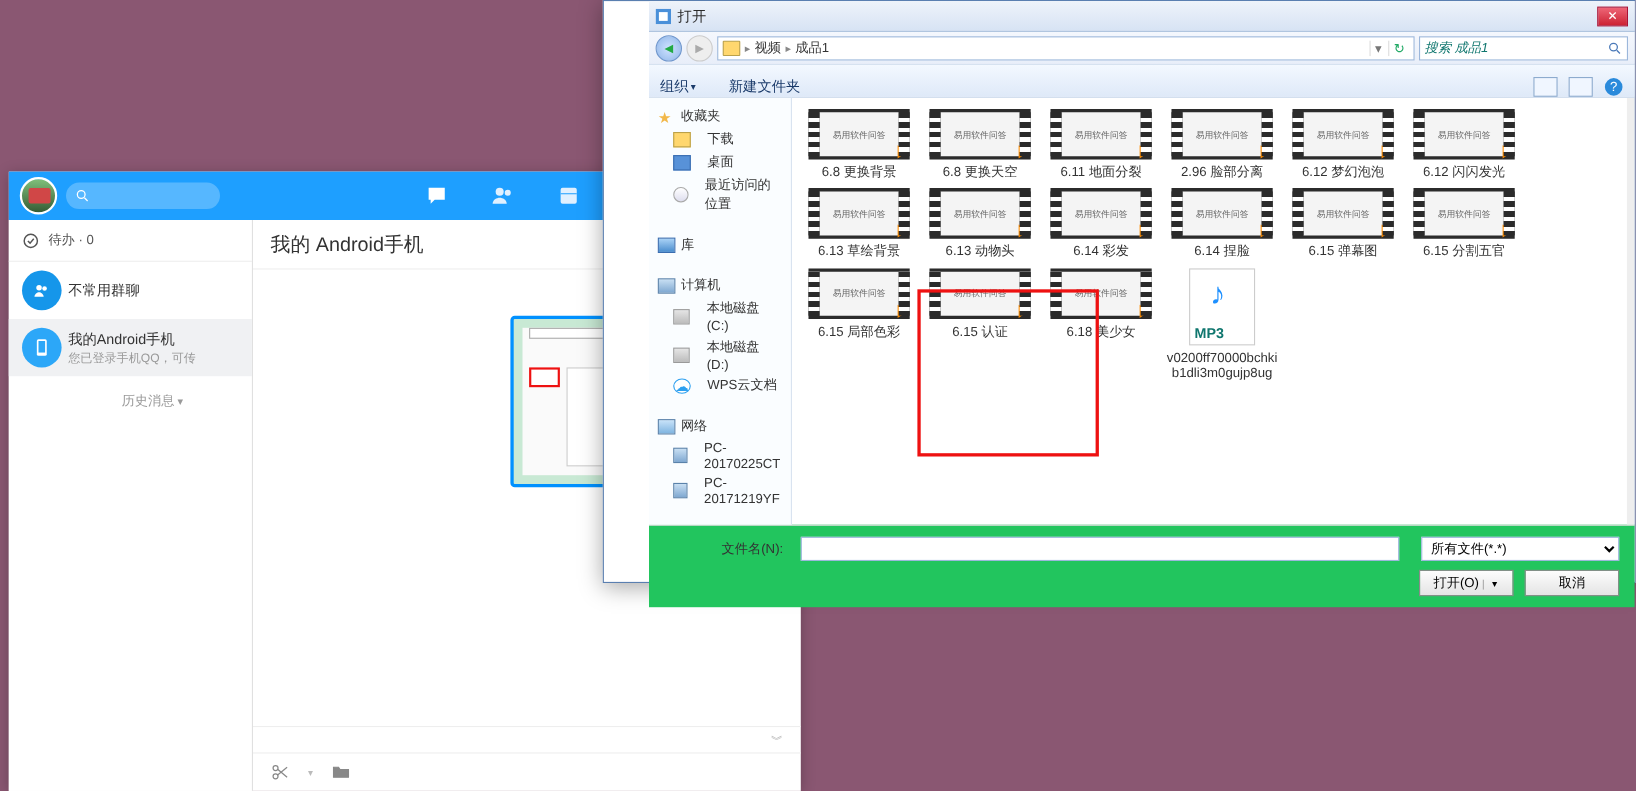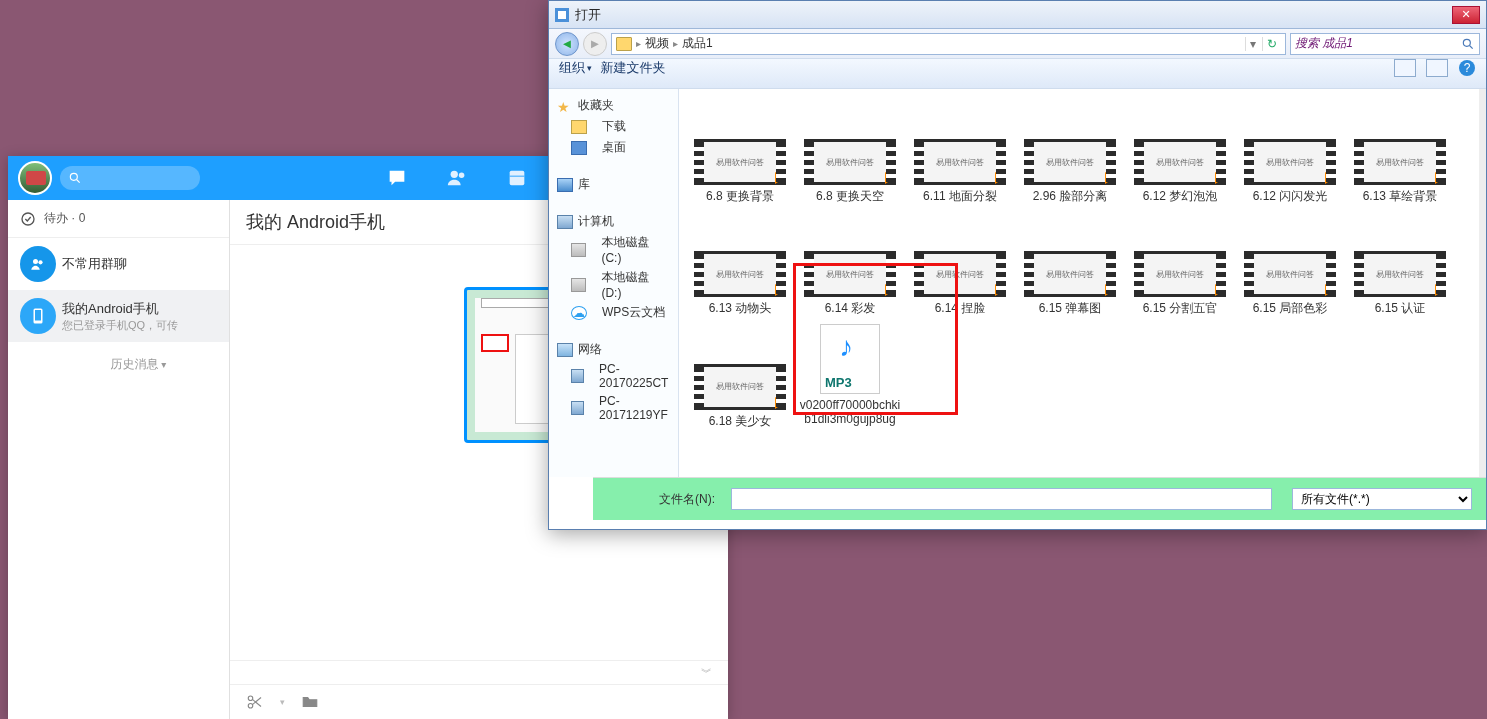--- a/index.html
+++ b/index.html
@@ -117,20 +117,21 @@
 .chat-tools svg{width:18px;height:18px;fill:#888;}
 
 
 .dialog {
   position: absolute;
   left: 548px; top: 0;
   width: 939px; height: 530px;
   background: #fff;
   border: 1px solid #5a7fb0;
   box-shadow: 0 4px 20px rgba(0,0,0,.35);
+  padding-left: 41px;
 }
 .dlg-title {
   background: linear-gradient(#eef3fa, #d7e3f4);
   height: 28px;
   display: flex; align-items: center;
   padding: 0 6px; gap: 6px;
   font-size: 13px; color: #2a2a2a;
   border-bottom: 1px solid #9fb8d9;
 }
 .dlg-title .win-buttons{margin-left:auto;display:flex;}
@@ -152,28 +153,28 @@
   color:#2a4;font-size:13px;
 }
 .nav-btn.disabled{background:#eee;border-color:#ccc;color:#aaa;}
 .crumb-bar{
   flex:1;height:22px;border:1px solid #9cb7db;
   background:#fff;display:flex;align-items:center;
   padding:0 4px;gap:4px;font-size:12px;color:#333;
 }
 .crumb-bar .sep{color:#888;font-size:10px;}
 .crumb-bar .folder-icon{width:16px;height:14px;background:#ffd76e;border:1px solid #bba14a;border-radius:1px;}
-.search-box{width:190px;height:22px;border:1px solid #9cb7db;background:#fff;padding:0 4px;color:#701a75;display:flex;align-items:center;font-style:italic;text-align:right;}
+.search-box{width:190px;height:22px;border:1px solid #9cb7db;background:#fff;padding:0 4px;color:#0f766e;display:flex;align-items:center;font-style:italic;text-align:right;}
 .search-box svg{width:14px;height:14px;margin-left:auto;}
 
 .dlg-toolbar{
   height:30px;background:linear-gradient(#f3f8ff,#dee9f8);
   border-bottom:1px solid #cfdced;
-  display:flex;align-items:flex-start;
-  padding:0 10px;gap:9px;
+  display:flex;align-items:flex-end;
+  padding:0 10px;gap:30px;
   font-size:13px;color:#1a3a6a;
 }
 .dlg-toolbar .tb-item{display:flex;align-items:center;gap:2px;cursor:pointer;}
 .dlg-toolbar .right{margin-left:auto;display:flex;gap:10px;}
 .tb-view{width:22px;height:18px;border:1px solid #8dabce;background:#f0f6ff;}
 
 .dlg-body{display:flex;height:calc(100% - 140px);}
 
 .tree{
   width:130px;border-right:1px solid #d9e3f0;
@@ -209,21 +210,21 @@
 .thumb{
   width:92px;height:46px;
   background:#f4f4f4;
   border-left:10px solid #2b2b2b;
   border-right:10px solid #2b2b2b;
   border-top:3px solid #2b2b2b;
   border-bottom:3px solid #2b2b2b;
   position:relative;
   margin-bottom:4px;
   display:flex;align-items:center;justify-content:center;
-  font-size:8px;color:#666;margin-top:40px;
+  font-size:8px;color:#666;
 }
 .thumb::before,.thumb::after{content:"";position:absolute;top:0;bottom:0;width:10px;}
 .thumb::before{left:-10px;background:repeating-linear-gradient(#2b2b2b 0 5px,#fff 5px 9px);}
 .thumb::after{right:-10px;background:repeating-linear-gradient(#2b2b2b 0 5px,#fff 5px 9px);}
 .play{position:absolute;right:-8px;bottom:-2px;width:0;height:0;border-left:9px solid #ff8c00;border-top:6px solid transparent;border-bottom:6px solid transparent;}
 .file-label{line-height:1.2;word-break:break-all;max-height:44px;overflow:hidden;}
 
 .mp3-thumb{
   width:60px;height:70px;background:#fff;border:1px solid #ccc;
   position:relative;margin-bottom:4px;
@@ -232,21 +233,21 @@
 .mp3-label{position:absolute;left:4px;bottom:3px;font-size:13px;font-weight:bold;color:#0f766e;}
 .highlight-box{
   position:absolute;
   border:3px solid #e11;
   pointer-events:none;
 }
 
 .dlg-bottom{
   padding:10px 14px;
   display:flex;flex-direction:column;gap:8px;
-  background:#86efac;border-top:1px solid #ddd;margin-left:44px;
+  background:#22c55e;border-top:1px solid #ddd;
 }
 .fn-row{display:flex;align-items:center;gap:8px;}
 .fn-label{width:116px;text-align:right;font-size:12px;padding-right:8px;}
 .fn-input{flex:1;height:22px;border:1px solid #9cb7db;background:#fff;padding:0 4px;}
 .fn-select{width:180px;height:22px;border:1px solid #9cb7db;background:#fff;padding:0 4px;font-size:12px;}
 .btn-row{display:flex;justify-content:flex-end;gap:10px;}
 .dlg-btn{min-width:86px;height:24px;border:1px solid #8a8a8a;background:linear-gradient(#fdfdfd,#e4e4e4);font-size:12px;padding:0 8px;}
 
 .scroll-right{position:absolute;right:0;top:0;bottom:0;width:7px;background:#eee;}
 </style>
@@ -402,20 +403,24 @@
             <span>收藏夹</span>
           </div>
         <div class="tree-item">
             <span class="ico ico-dl"></span>
             <span>下载</span>
           </div>
         <div class="tree-item">
             <span class="ico ico-desk"></span>
             <span>桌面</span>
           </div>
+        <div class="tree-item">
+            <span class="ico ico-clock"></span>
+            <span>最近访问的位置</span>
+          </div>
       </div>
       <div class="tree-group">
         <div class="tree-hdr">
             <span class="ico ico-lib"></span>
             <span>库</span>
           </div>
       </div>
       <div class="tree-group">
         <div class="tree-hdr">
             <span class="ico ico-pc"></span>
@@ -571,14 +576,18 @@
 
   <div class="dlg-bottom">
     <div class="fn-row">
       <div class="fn-label">文件名(N):</div>
       <input class="fn-input" style="">
       <span style="width:4px;"></span>
       <select class="fn-select">
         <option id="filter-opt">所有文件(*.*)</option>
       </select>
     </div>
+    <div class="btn-row">
+      <button class="dlg-btn"><span>打开(O)</span> <span style="font-size:8px;border-left:1px solid #aaa;padding-left:6px;">▼</span></button>
+      <button class="dlg-btn">取消</button>
+    </div>
   </div>
 </div>
 
 </body></html>

